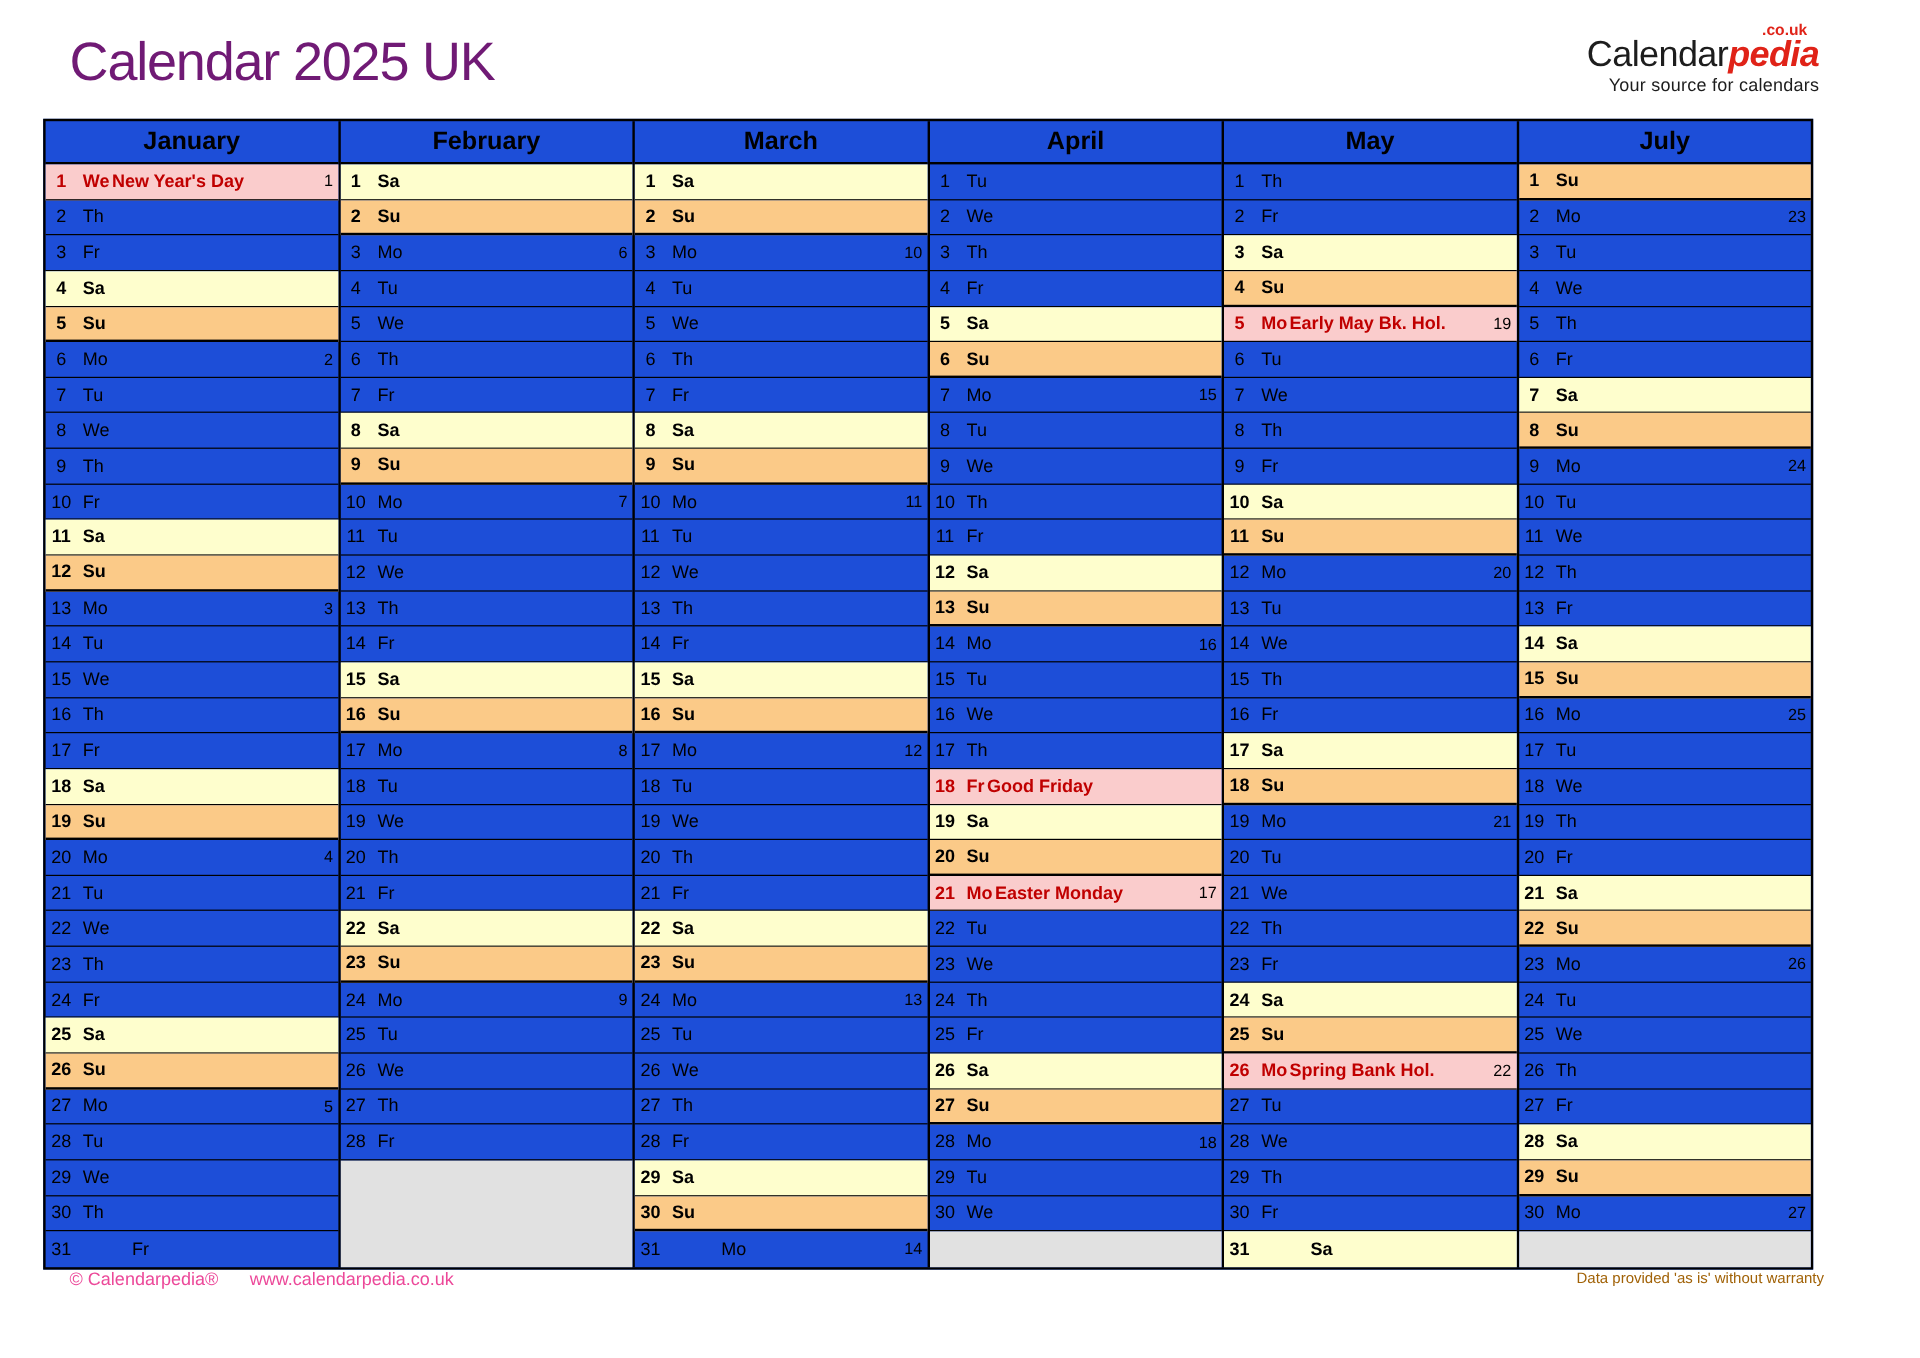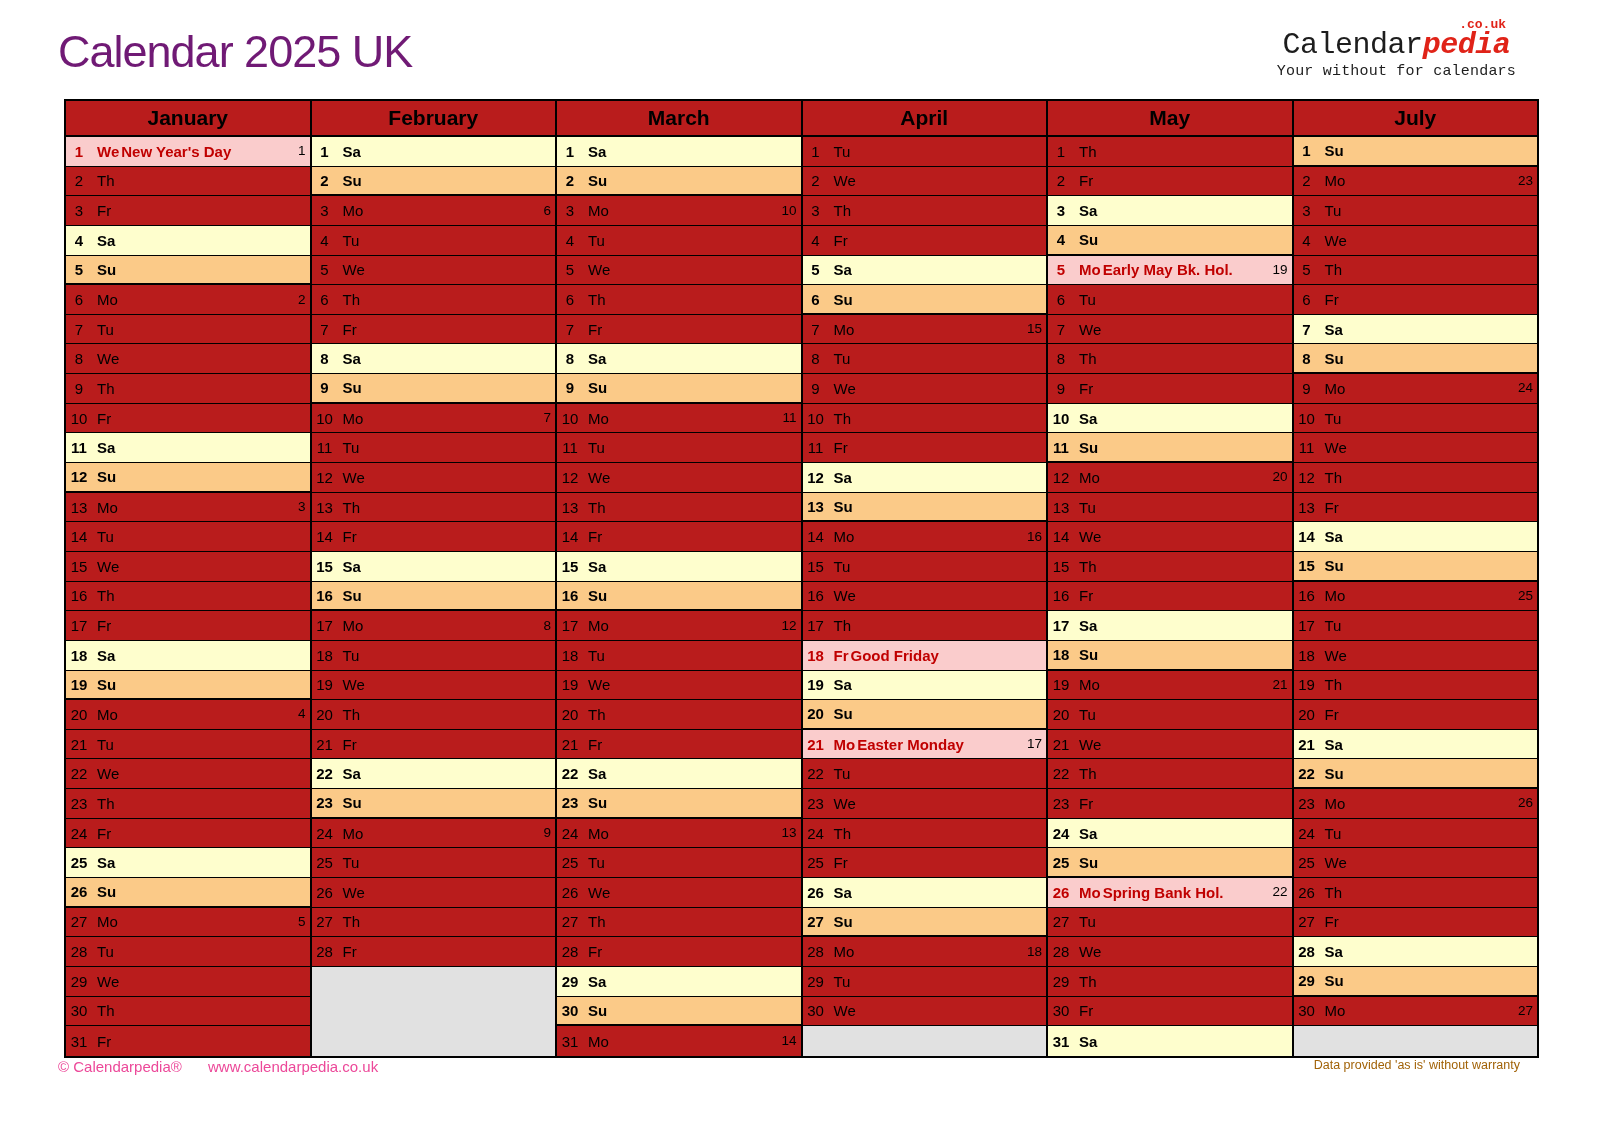--- a/index.html
+++ b/index.html
@@ -15,63 +15,63 @@
   .page { position: absolute; inset: 0; }
 
   
   .title {
     position: absolute; left: 58px; top: 26px;
     font-size: 45px; font-weight: 400; letter-spacing: -1px;
     color: #701a75;
   }
 
   
-  .logo { position: absolute; right: 84px; top: 30px; text-align: center; font-family: Liberation Mono, monospace; }
+  .logo { position: absolute; right: 84px; top: 30px; text-align: right; }
   .logo-line { position: relative; font-size: 30px; line-height: 1.05; white-space: nowrap; }
   .logo-black { color: #1d1d1d; font-weight: 400; letter-spacing: -0.5px; }
   .logo-red { color: var(--logo-red); font-weight: 700; font-style: italic; letter-spacing: -0.5px; }
   .logo-couk {
     position: absolute; top: -12px; right: 10px;
     font-size: 13px; font-weight: 700; font-style: normal;
     color: var(--logo-red); letter-spacing: 0;
   }
   .logo-tagline { font-size: 15px; color: #1d1d1d; margin-top: 1px; letter-spacing: 0.2px; }
 
   
   :root {
     --sat: #FEFECD;
     --sun: #FBCA88;
     --hol: #FACCCC;
     --holtext: #C00000;
     --empty: #E1E1E1;
     --logo-red: #E02318;
   }
   .calendar {
-    position: absolute; left: 64px; top: 99px; width: 1475px;
+    position: absolute; left: 36px; top: 99px; width: 1475px;
     border: 2px solid #000;
     display: flex;
-    background: #b91c1c;
+    background: #1d4ed8;
   }
   .month { flex: 1 1 0; border-right: 2px solid #000; min-width: 0; }
   .month:last-child { border-right: none; }
   .month-header {
     height: 36px; border-bottom: 2px solid #000;
     display: flex; align-items: center; justify-content: center;
     font-size: 21px; font-weight: 700;
   }
   .day-row {
     height: 29.65px;
     border-bottom: 1px solid #000;
     display: flex; align-items: center;
     font-size: 15px; line-height: 1;
     position: relative;
     white-space: nowrap; overflow: hidden;
   }
   .day-row.su { border-bottom-width: 2px; }
-  .month > :last-child { border-bottom: none; }
+  .month > :last-child { border-bottom: none; gap: 41px; }
   .num { flex: 0 0 auto; width: 26px; text-align: center; }
   .wd { margin-left: 5px; }
   .hol-name { margin-left: 2px; text-align: right; }
   .sat { background: var(--sat); font-weight: 700; }
   .sun { background: var(--sun); font-weight: 700; }
   .holiday { background: var(--hol); font-weight: 700; color: var(--holtext); }
   .wk {
     position: absolute; right: 4px; top: 50%; transform: translateY(-50%);
     font-size: 13.5px; font-weight: 400; color: #000;
   }
@@ -93,21 +93,21 @@
 
 <div class="page">
 
   <div class="title">Calendar 2025 UK</div>
 
   <div class="logo">
     <div class="logo-line">
       <span class="logo-black">Calendar</span><span class="logo-red">pedia</span>
       <span class="logo-couk">.co.uk</span>
     </div>
-    <div class="logo-tagline">Your without for calendars</div>
+    <div class="logo-tagline">Your source for calendars</div>
   </div>
 
   <div class="calendar">
       <div class="month">
         <div class="month-header">January</div>
         <div class="day-row holiday">
           <span class="num">1</span>
           <span class="wd">We</span>
           <span class="hol-name">New Year's Day</span>
           <span class="wk">1</span>

